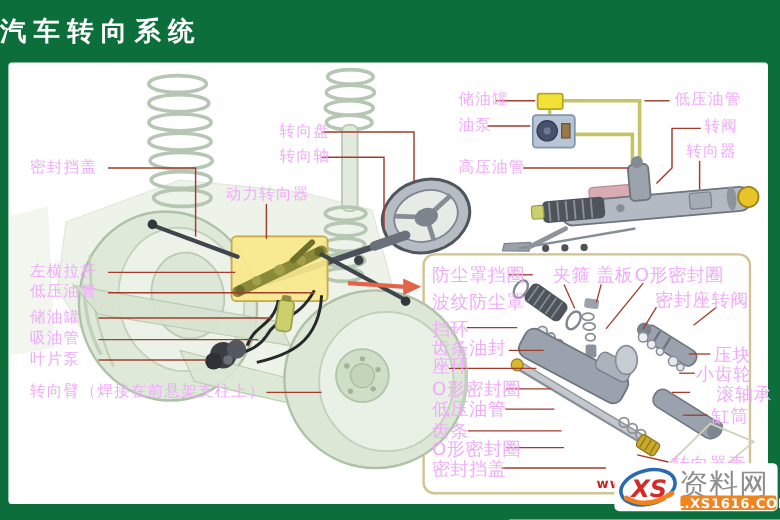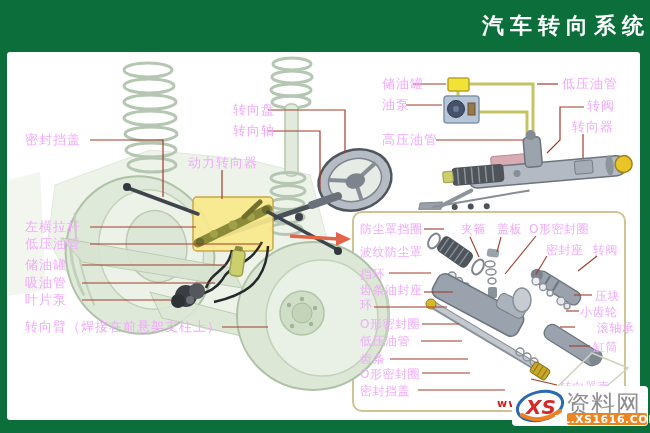--- a/index.html
+++ b/index.html
@@ -3,35 +3,35 @@
 <meta charset="utf-8">
 <style>
   html,body{margin:0;padding:0;}
   body{
     width:650px;height:433px;position:relative;overflow:hidden;
     background:#0c6e3a;
     font-family:"DejaVu Sans","Liberation Sans",sans-serif;
   }
   .header{
     position:absolute;left:0;top:0;width:650px;height:52px;
-    display:flex;align-items:center;justify-content:flex-end;
+    display:flex;align-items:center;justify-content:flex-start;
   }
   .title{
     color:#ffffff;font-size:22px;font-weight:bold;letter-spacing:6px;
   }
   .content{
     position:absolute;left:7px;top:52px;width:633px;height:368px;
     background:#ffffff;border-radius:3px;
   }
   svg.art{position:absolute;left:0;top:0;z-index:2;pointer-events:none;}
   .lbl{
     position:absolute;z-index:3;color:#f0abfc;font-weight:normal;
     font-size:13px;line-height:14px;letter-spacing:1px;white-space:nowrap;
   }
-  .lbl.small{font-size:12px;line-height:14px;letter-spacing:0.5px;}
+  .lbl.small{font-size:15px;line-height:14px;letter-spacing:0.5px;}
   .lbl.wrap{white-space:normal;width:66px;line-height:15px;}
   .panelbox{
     position:absolute;left:352px;top:211px;width:270px;height:197px;
     border:2px solid #cfc493;border-radius:10px;background:#ffffff;z-index:1;
   }
   .wm-red{
     position:absolute;left:497px;top:397px;z-index:4;
     color:#cc2020;font-size:11px;font-weight:bold;letter-spacing:1px;
   }
   .wm{

